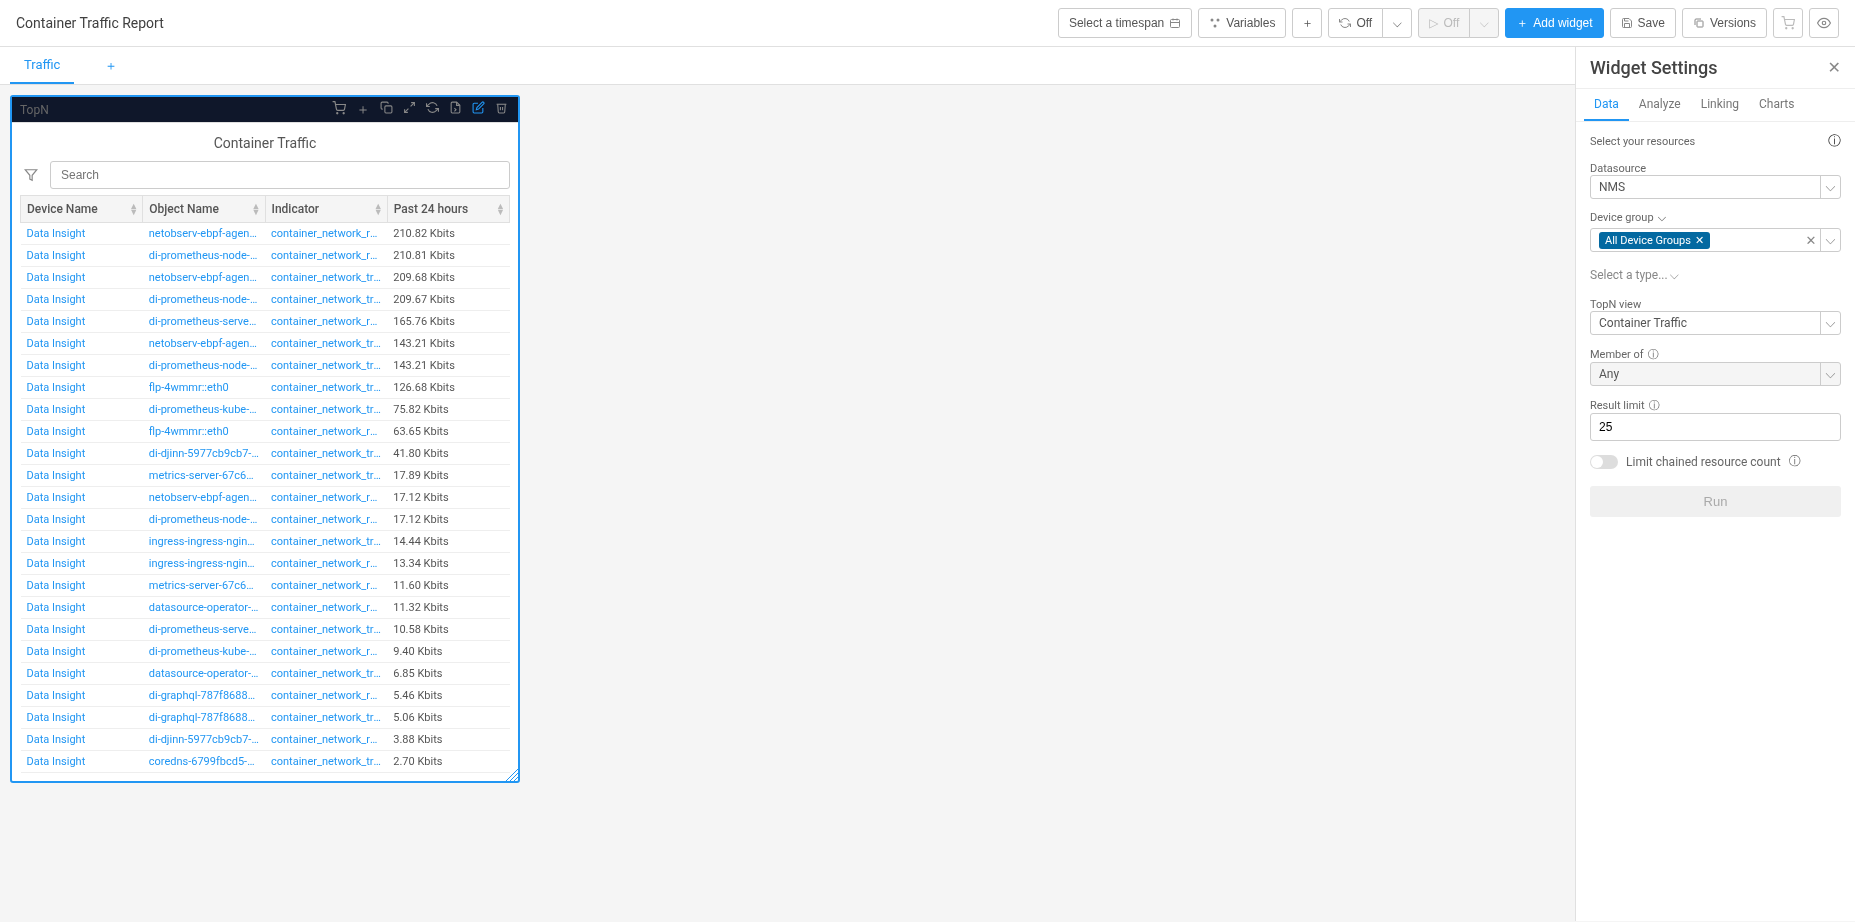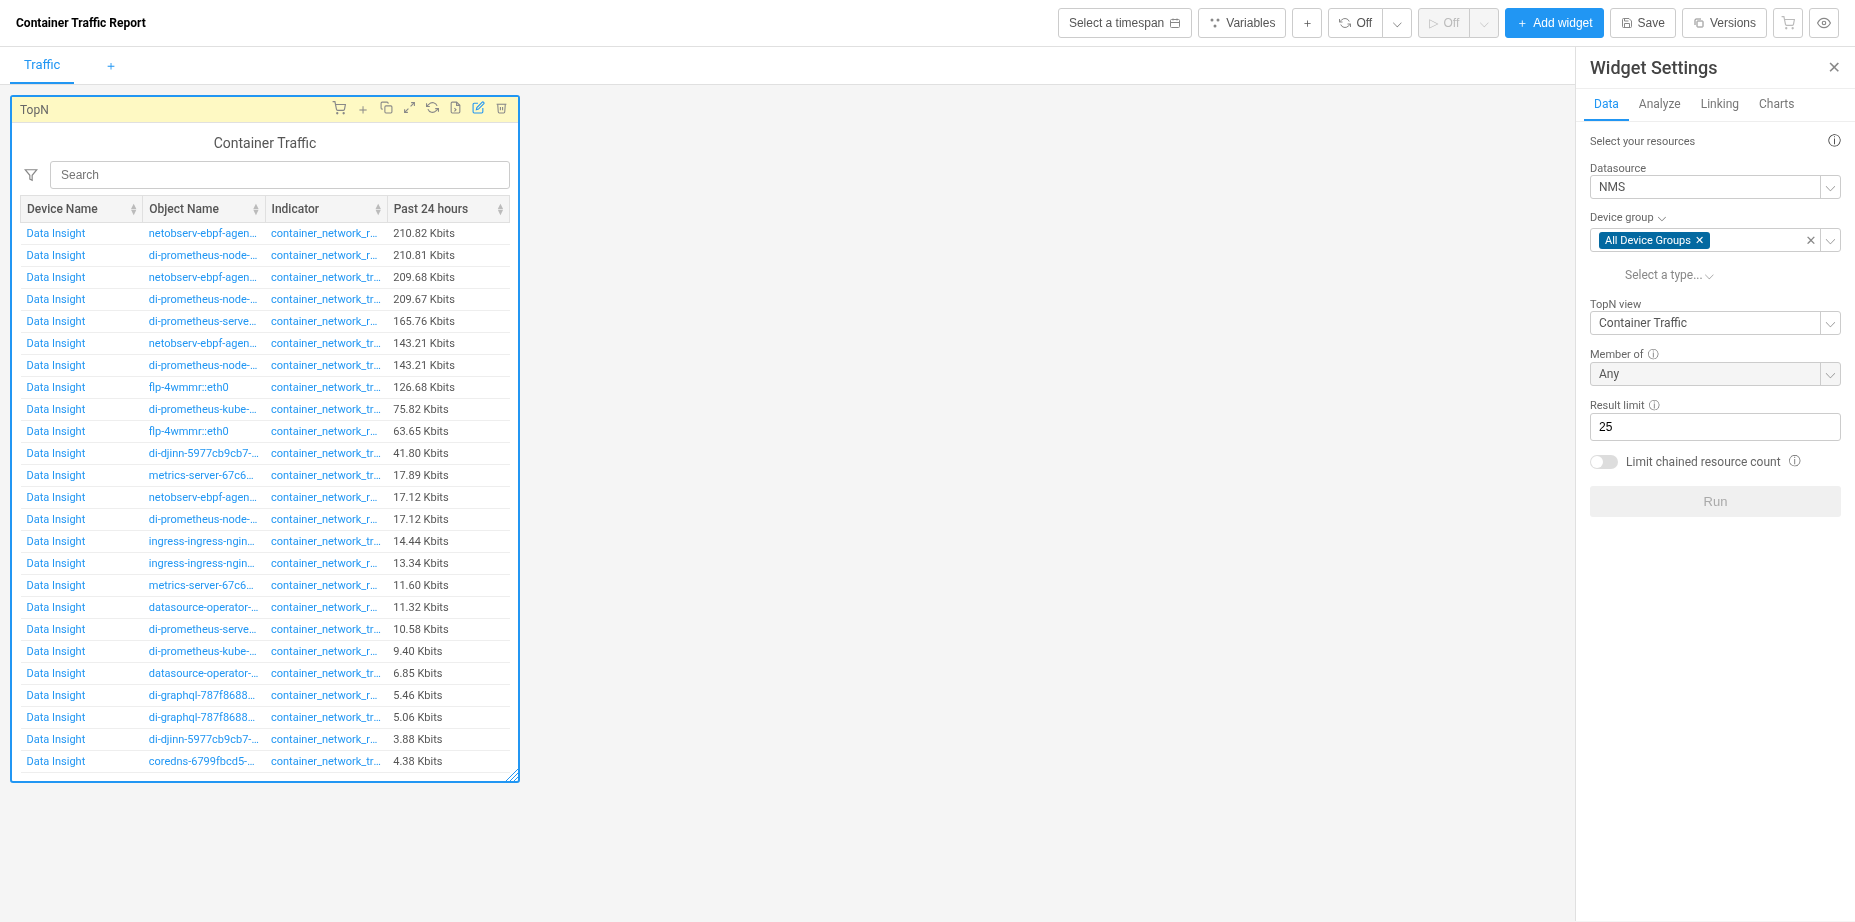--- a/index.html
+++ b/index.html
@@ -1,35 +1,35 @@
 <!DOCTYPE html>
 <html><head>
 <meta charset="utf-8">
 <style>
 * { box-sizing: border-box; margin: 0; padding: 0; }
 body { font-family: -apple-system, BlinkMacSystemFont, "Segoe UI", Roboto, Arial, sans-serif; font-size: 13px; color: #333; background: #f5f5f5; }
 .header { display: flex; align-items: center; justify-content: space-between; padding: 8px 16px; background: #fff; border-bottom: 1px solid #e0e0e0; }
-.header-title { font-size: 12px; font-weight: 700; color: #000000; }
+.header-title { font-size: 14px; font-weight: 400; color: #404040; }
 .header-actions { display: flex; gap: 6px; align-items: flex-start; }
 .btn { display: inline-flex; align-items: center; gap: 5px; padding: 5px 10px; border: 1px solid #ccc; background: #fff; border-radius: 3px; cursor: pointer; font-size: 12px; color: #555; height: 30px; }
 .btn-primary { background: #2196f3; color: #fff; border-color: #2196f3; }
 .btn-disabled { background: #f5f5f5; color: #bbb; cursor: not-allowed; }
 .btn-group { display: flex; }
 .btn-group .btn { border-radius: 0; margin-left: -1px; }
 .btn-group .btn:first-child { border-radius: 3px 0 0 3px; margin-left: 0; }
 .btn-group .btn:last-child { border-radius: 0 3px 3px 0; }
 .btn-icon { width: 30px; justify-content: center; padding: 0; }
 .icon { display: inline-block; }
 .content-wrap { display: flex; height: calc(100vh - 48px); }
 .main { flex: 1; overflow: auto; }
 .tabs { display: flex; align-items: center; padding: 0 10px; background: #fff; border-bottom: 1px solid #e0e0e0; height: 38px; }
 .tab { padding: 10px 14px; color: #2196f3; border-bottom: 2px solid #2196f3; cursor: pointer; font-size: 13px; }
 .tab-add { padding: 10px; color: #2196f3; cursor: pointer; margin-left: 20px; }
 .widget { margin: 10px; width: 510px; background: #fff; border: 2px solid #2196f3; border-radius: 3px; position: relative; }
-.widget-header { display: flex; align-items: center; justify-content: space-between; padding: 4px 8px; background: #fef9c3; border-bottom: 1px solid #e0e0e0; height: 26px; gap: 24px; }
+.widget-header { display: flex; align-items: center; justify-content: space-between; padding: 4px 8px; background: #0f172a; border-bottom: 1px solid #e0e0e0; height: 26px; gap: 24px; }
 .widget-title-small { font-size: 12px; color: #666; }
 .widget-toolbar { display: flex; gap: 6px; }
 .widget-toolbar .tb-icon { color: #888; cursor: pointer; font-size: 14px; padding: 2px; }
 .widget-toolbar .tb-icon.active { color: #2196f3; }
 .widget-body { padding: 8px; }
 .widget-subtitle { text-align: center; font-size: 14px; color: #555; margin: 4px 0 10px; }
 .search-row { display: flex; align-items: center; gap: 8px; margin-bottom: 6px; }
 .filter-icon { color: #888; padding: 4px; }
 .search-input { flex: 1; border: 1px solid #ccc; border-radius: 3px; padding: 6px 10px; font-size: 12px; }
 .table { width: 100%; border-collapse: collapse; table-layout: fixed; }
@@ -53,21 +53,21 @@
 .field-label .info { font-size: 11px; }
 .label-row { display: flex; justify-content: space-between; align-items: center; }
 .select { display: flex; align-items: center; border: 1px solid #ccc; border-radius: 3px; height: 24px; }
 .select-body { flex: 1; padding: 0 8px; font-size: 12px; color: #555; display: flex; align-items: center; gap: 4px; overflow: hidden; }
 .select-arrow { border-left: 1px solid #ccc; height: 100%; width: 20px; display: flex; align-items: center; justify-content: center; color: #888; cursor: pointer; }
 .select-clear { width: 18px; display: flex; align-items: center; justify-content: center; color: #888; cursor: pointer; }
 .chip { background: #0369a1; color: #fff; border-radius: 3px; padding: 2px 6px; font-size: 11px; display: inline-flex; align-items: center; gap: 4px; }
 .chip .x { cursor: pointer; }
 .select.disabled { background: #f5f5f5; color: #aaa; }
 .input-text { border: 1px solid #ccc; border-radius: 3px; padding: 6px 8px; font-size: 12px; width: 100%; }
-.type-row { font-size: 12px; color: #888; padding: 4px 0; cursor: pointer; display: flex; align-items: center; gap: 2px; margin-left: 35px; }
+.type-row { font-size: 12px; color: #888; padding: 4px 0; cursor: pointer; display: flex; align-items: center; gap: 2px; }
 .toggle-row { display: flex; align-items: center; gap: 8px; font-size: 12px; color: #666; }
 .toggle { width: 28px; height: 14px; background: #ddd; border-radius: 7px; position: relative; }
 .toggle::after { content: ''; width: 12px; height: 12px; background: #fff; border-radius: 50%; position: absolute; top: 1px; left: 1px; }
 .run-btn { width: 100%; padding: 8px; background: #f0f0f0; color: #aaa; border: none; border-radius: 3px; cursor: not-allowed; font-size: 13px; margin-top: 4px; }
 svg { display: block; }
 </style>
 </head>
 <body>
 
 <div class="header">
@@ -393,21 +393,21 @@
               <tr>
                 <td class="link">Data Insight</td>
                 <td class="link">di-djinn-5977cb9cb7-s9g...</td>
                 <td class="link">container_network_recei...</td>
                 <td class="num">3.88 Kbits</td>
               </tr>
               <tr>
                 <td class="link">Data Insight</td>
                 <td class="link">coredns-6799fbcd5-78q6...</td>
                 <td class="link">container_network_trans...</td>
-                <td class="num">4.38 Kbits</td>
+                <td class="num">2.70 Kbits</td>
               </tr>
             </tbody>
         </table>
       </div>
       <div class="resize-handle">
         <svg width="12" height="12" viewBox="0 0 12 12">
             <path d="M12 0 L0 12 M12 4 L4 12 M12 8 L8 12" stroke="#2196f3" stroke-width="1"></path>
           </svg>
       </div>
     </div>

